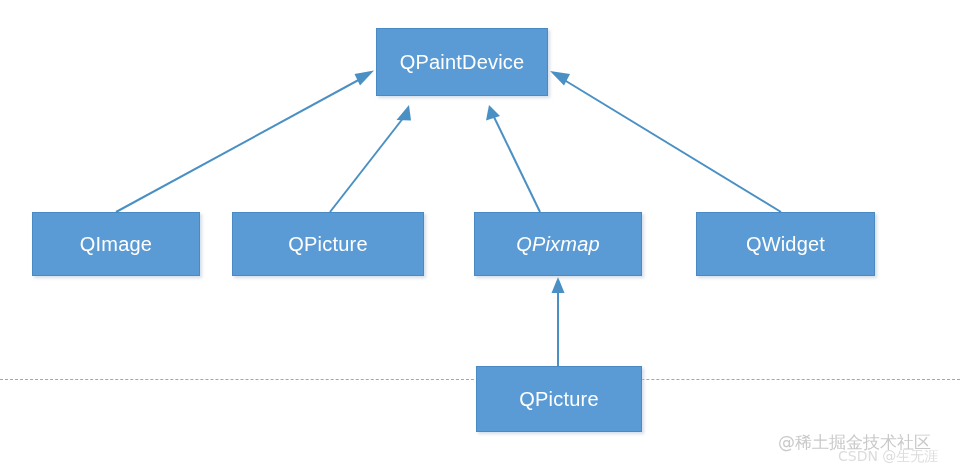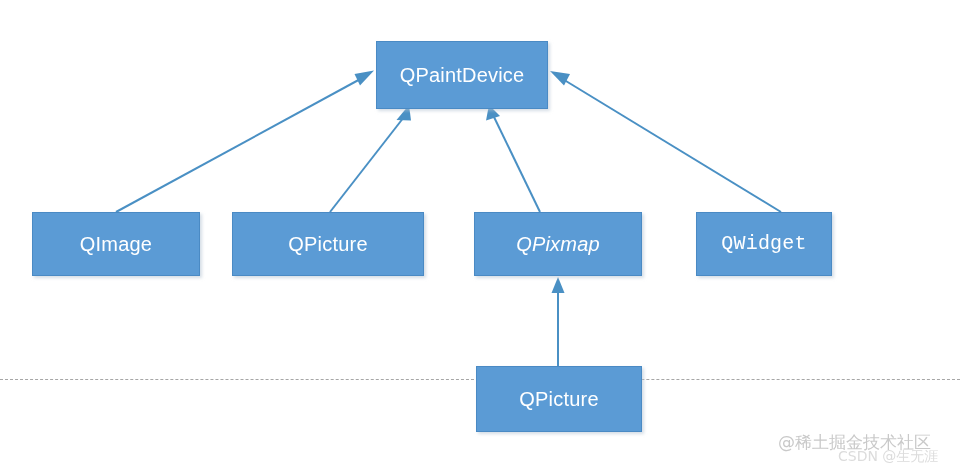--- a/index.html
+++ b/index.html
@@ -110,37 +110,37 @@
       <line x1="781" y1="212" x2="561" y2="78" stroke="#4a90c4" stroke-width="2"></line>
       <polygon points="550,71 570,74 564,85.5" fill="#4a90c4"></polygon>
     </g>
 
     <g>
       <line x1="558" y1="366" x2="558" y2="290" stroke="#4a90c4" stroke-width="2"></line>
       <polygon points="558,277 551.5,293 564.5,293" fill="#4a90c4"></polygon>
     </g>
   </svg>
 
-  <div class="class-box" id="node-qpaintdevice" style="left:376px; top:41px; width:172px; height:68px;">
+  <div class="class-box" id="node-qpaintdevice" style="left:376px; top:28px; width:172px; height:68px;">
     <span class="class-label">QPaintDevice</span>
   </div>
 
   <div class="class-box" id="node-qimage" style="left:32px; top:212px; width:168px; height:64px;">
     <span class="class-label">QImage</span>
   </div>
 
   <div class="class-box" id="node-qpicture" style="left:232px; top:212px; width:192px; height:64px;">
     <span class="class-label">QPicture</span>
   </div>
 
   <div class="class-box" id="node-qpixmap" style="left:474px; top:212px; width:168px; height:64px;font-style:italic;">
     <span class="class-label">QPixmap</span>
   </div>
 
-  <div class="class-box" id="node-qwidget" style="left:696px; top:212px; width:136px; height:64px;font-family:Liberation Mono, monospace;">
+  <div class="class-box" id="node-qwidget" style="left:696px; top:212px; width:179px; height:64px;">
     <span class="class-label">QWidget</span>
   </div>
 
   <div class="class-box" id="node-qbitmap" style="left:476px; top:366px; width:166px; height:66px;">
     <span class="class-label">QPicture</span>
   </div>
 
   <div class="watermark" id="watermark-juejin">@稀土掘金技术社区</div>
 
   <div class="watermark" id="watermark-csdn">CSDN @生无涯</div>

